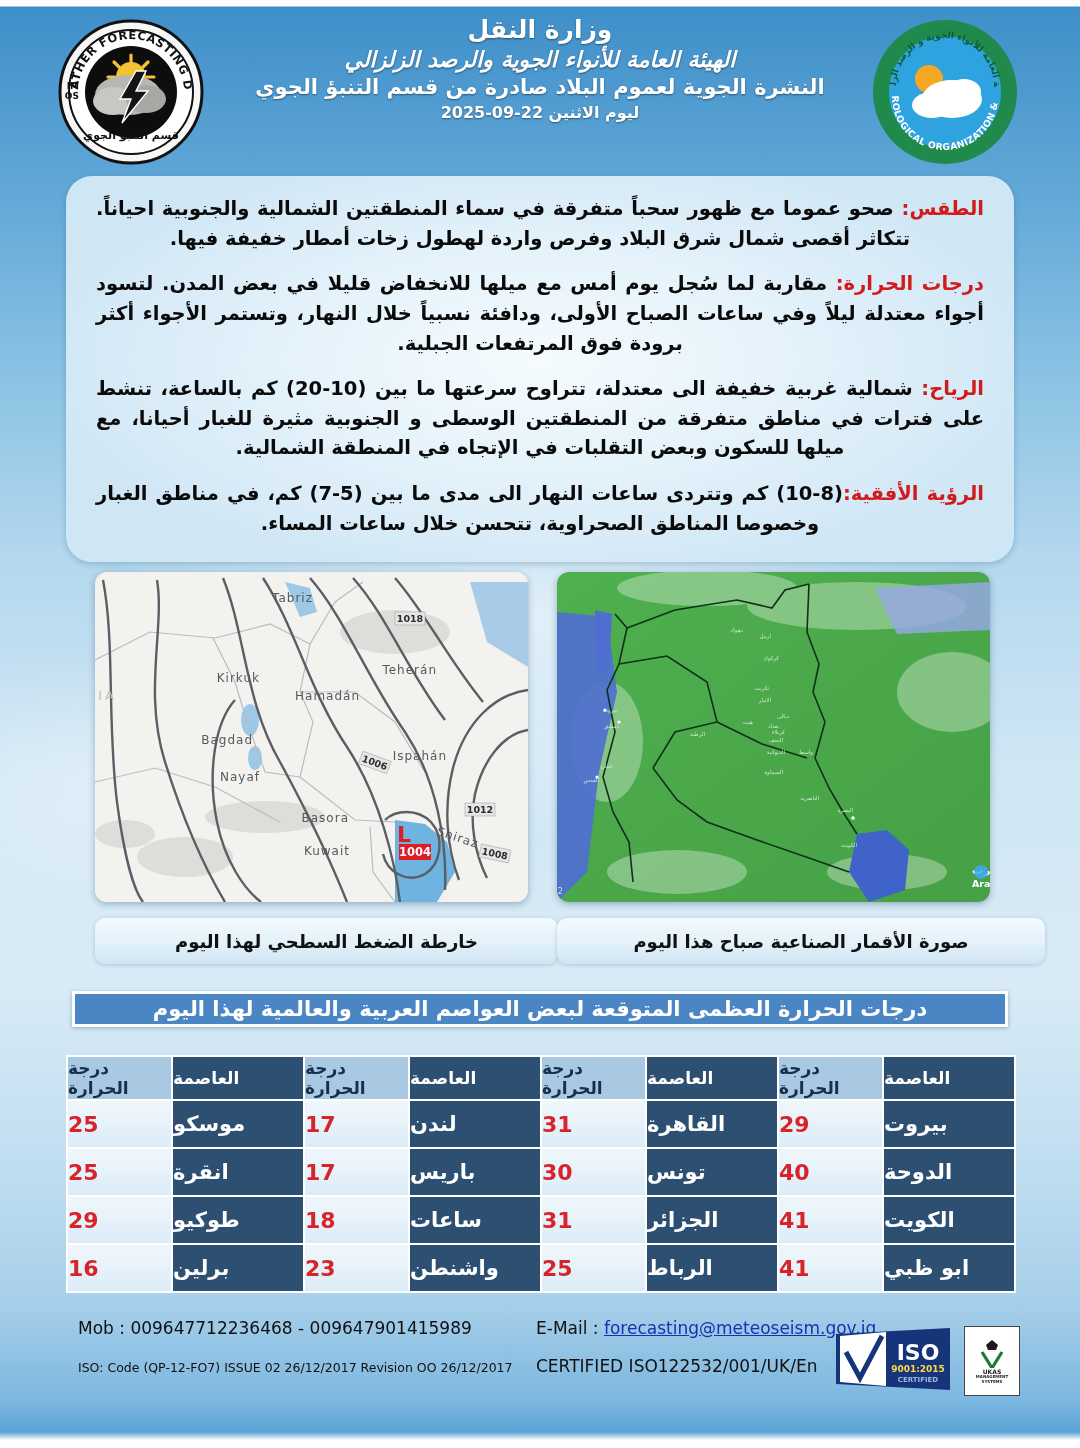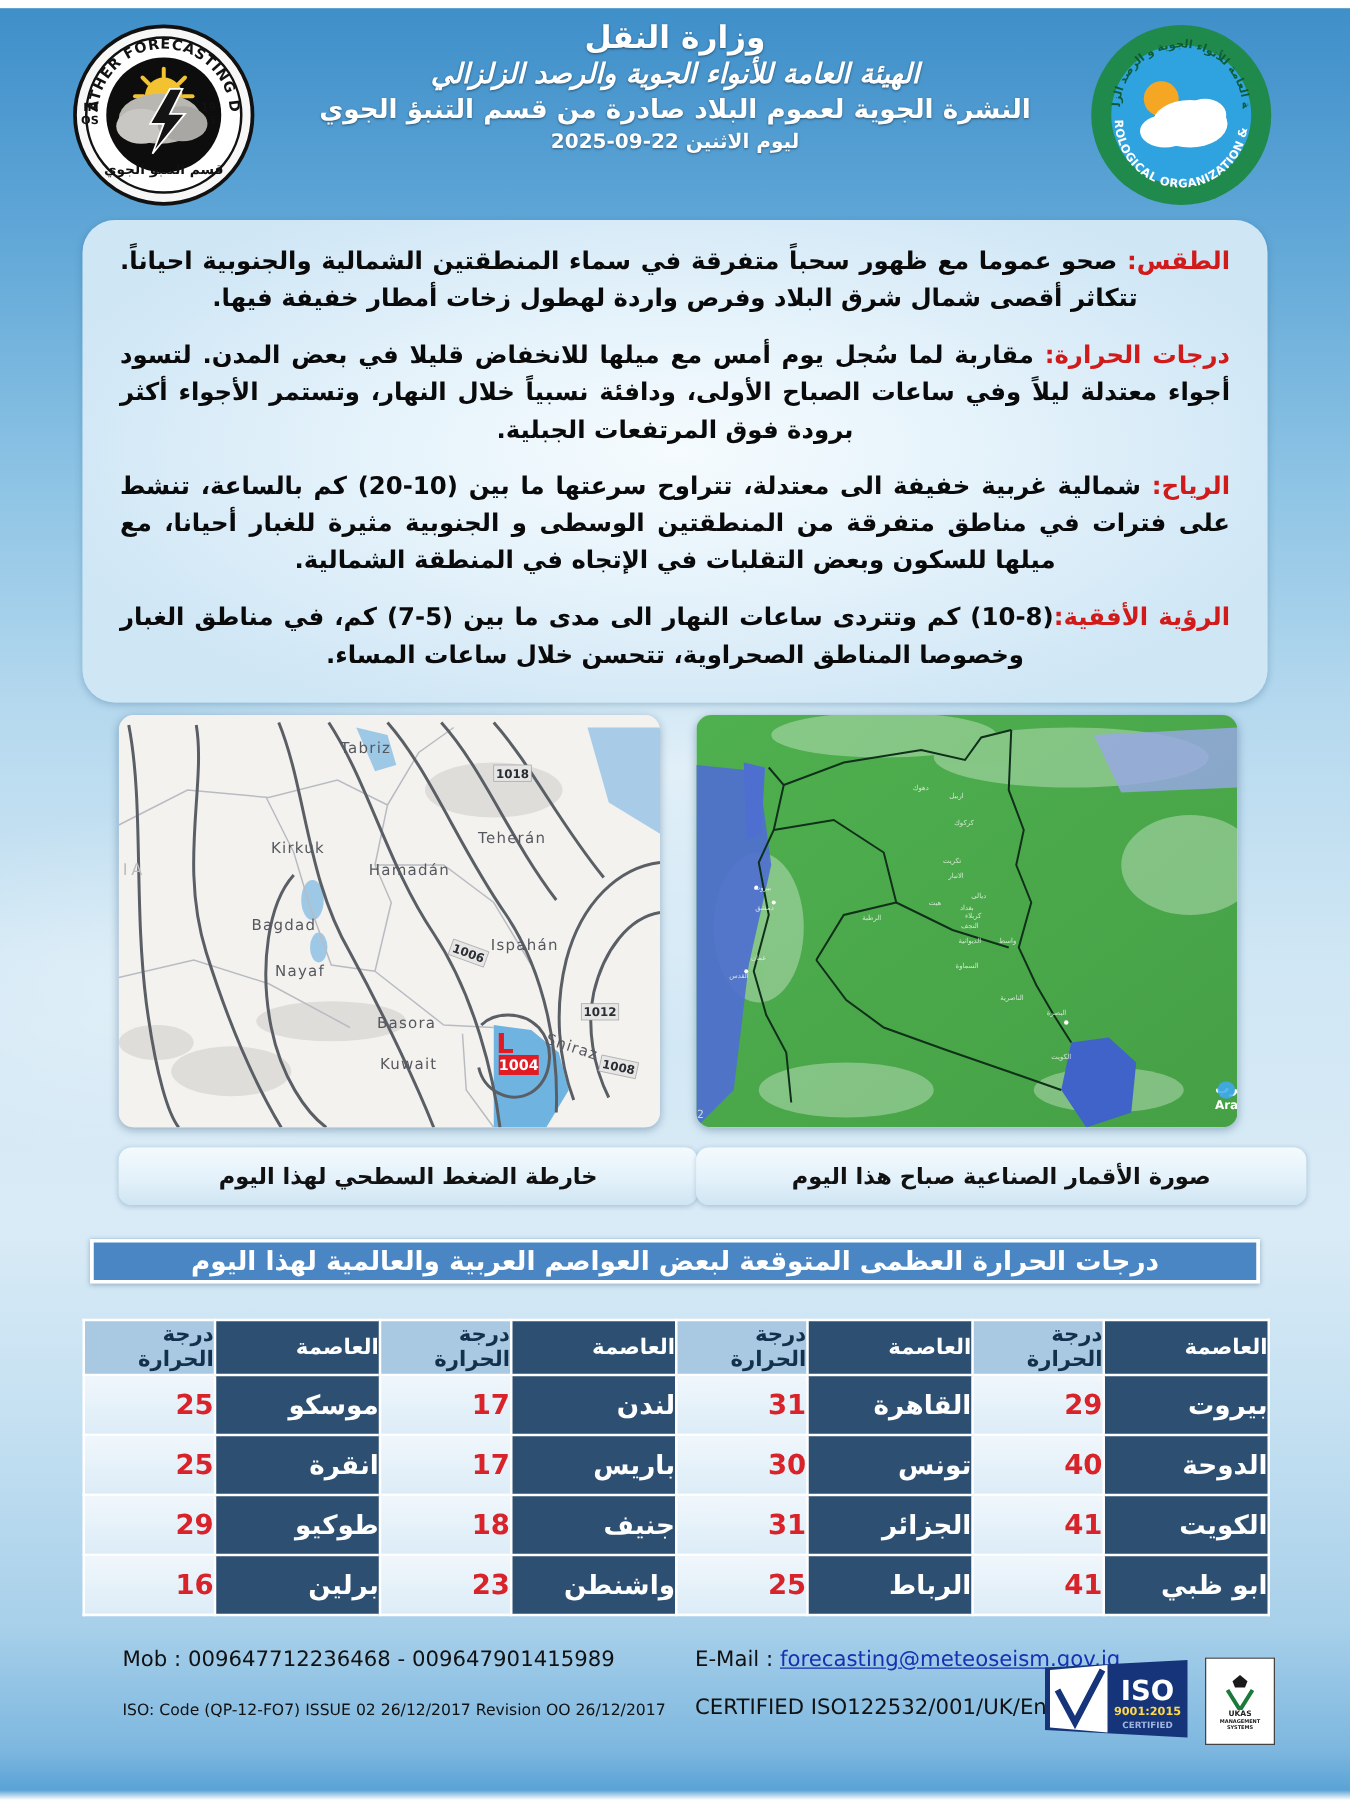--- a/index.html
+++ b/index.html
@@ -142,21 +142,21 @@
   #temp-table {
     position: absolute;
     left: 66px; top: 1055px;
     width: 948px;
     border-collapse: collapse;
     direction: rtl;
     table-layout: fixed;
   }
   #temp-table td, #temp-table th {
     border: 2px solid #ffffff;
-    text-align: right;
+    text-align: left;
     vertical-align: middle;
     margin-left: 24px;
   }
   .col-city { width: 132px; }
   .col-temp { width: 105px; }
 
   #temp-table thead th {
     height: 44px;
     font-size: 17px;
     font-weight: bold;
@@ -184,21 +184,21 @@
   }
 
   
   #footer {
     position: absolute;
     left: 66px; top: 1308px;
     width: 948px; height: 100px;
     direction: ltr;
     color: #111;
   }
-  .f-row { position: absolute; width: 100%; margin-left: 20px; }
+  .f-row { position: absolute; width: 100%; }
   #f-mob   { left: 12px; top: 10px;  font-size: 17px; }
   #f-email { left: 470px; top: 10px; font-size: 17px; }
   #f-email a { color: #1731b0; text-decoration: underline; }
   #f-iso   { left: 12px; top: 52px;  font-size: 12.5px; }
   #f-cert  { left: 470px; top: 48px; font-size: 17px; }
 
   .iso-badge {
     position: absolute;
     top: 18px; left: 768px;
     width: 118px; height: 66px;
@@ -479,21 +479,21 @@
         <td class="c-city">باريس</td>
         <td class="c-temp">17</td>
         <td class="c-city">انقرة</td>
         <td class="c-temp">25</td>
       </tr>
       <tr>
         <td class="c-city">الكويت</td>
         <td class="c-temp">41</td>
         <td class="c-city">الجزائر</td>
         <td class="c-temp">31</td>
-        <td class="c-city">جنيف</td>
+        <td class="c-city">ساعات</td>
         <td class="c-temp">18</td>
         <td class="c-city">طوكيو</td>
         <td class="c-temp">29</td>
       </tr>
       <tr>
         <td class="c-city">ابو ظبي</td>
         <td class="c-temp">41</td>
         <td class="c-city">الرباط</td>
         <td class="c-temp">25</td>
         <td class="c-city">واشنطن</td>

